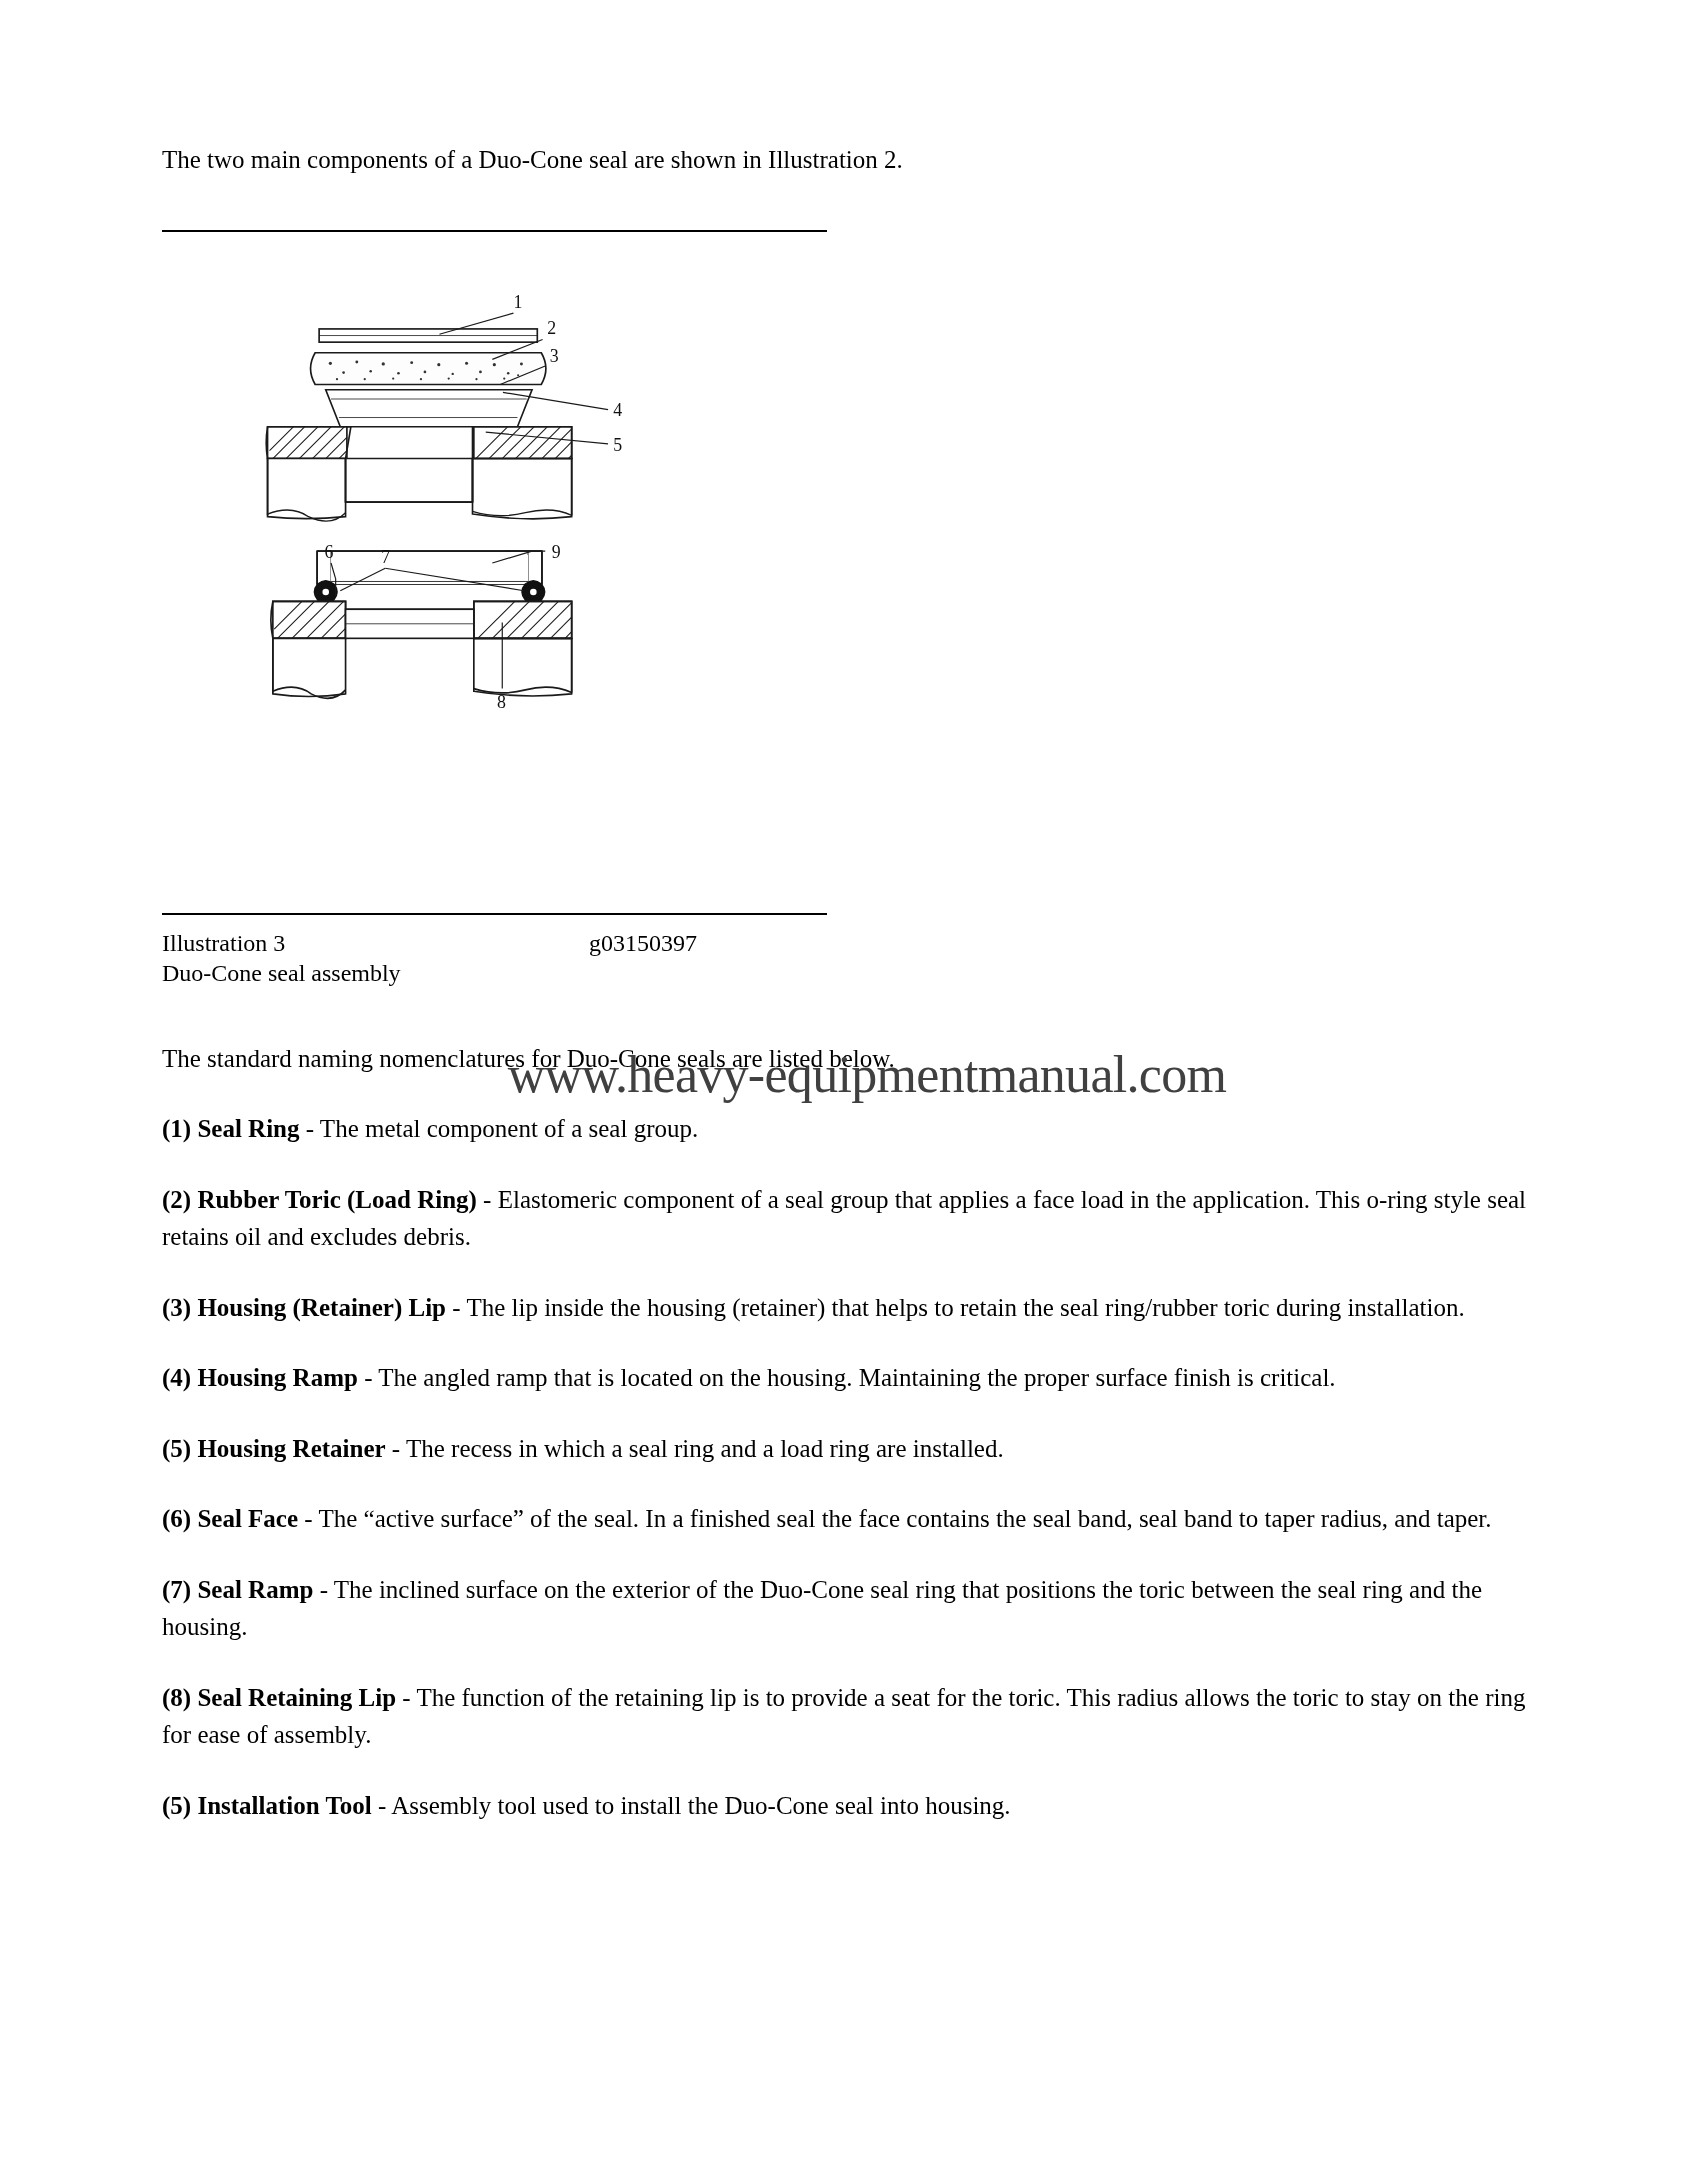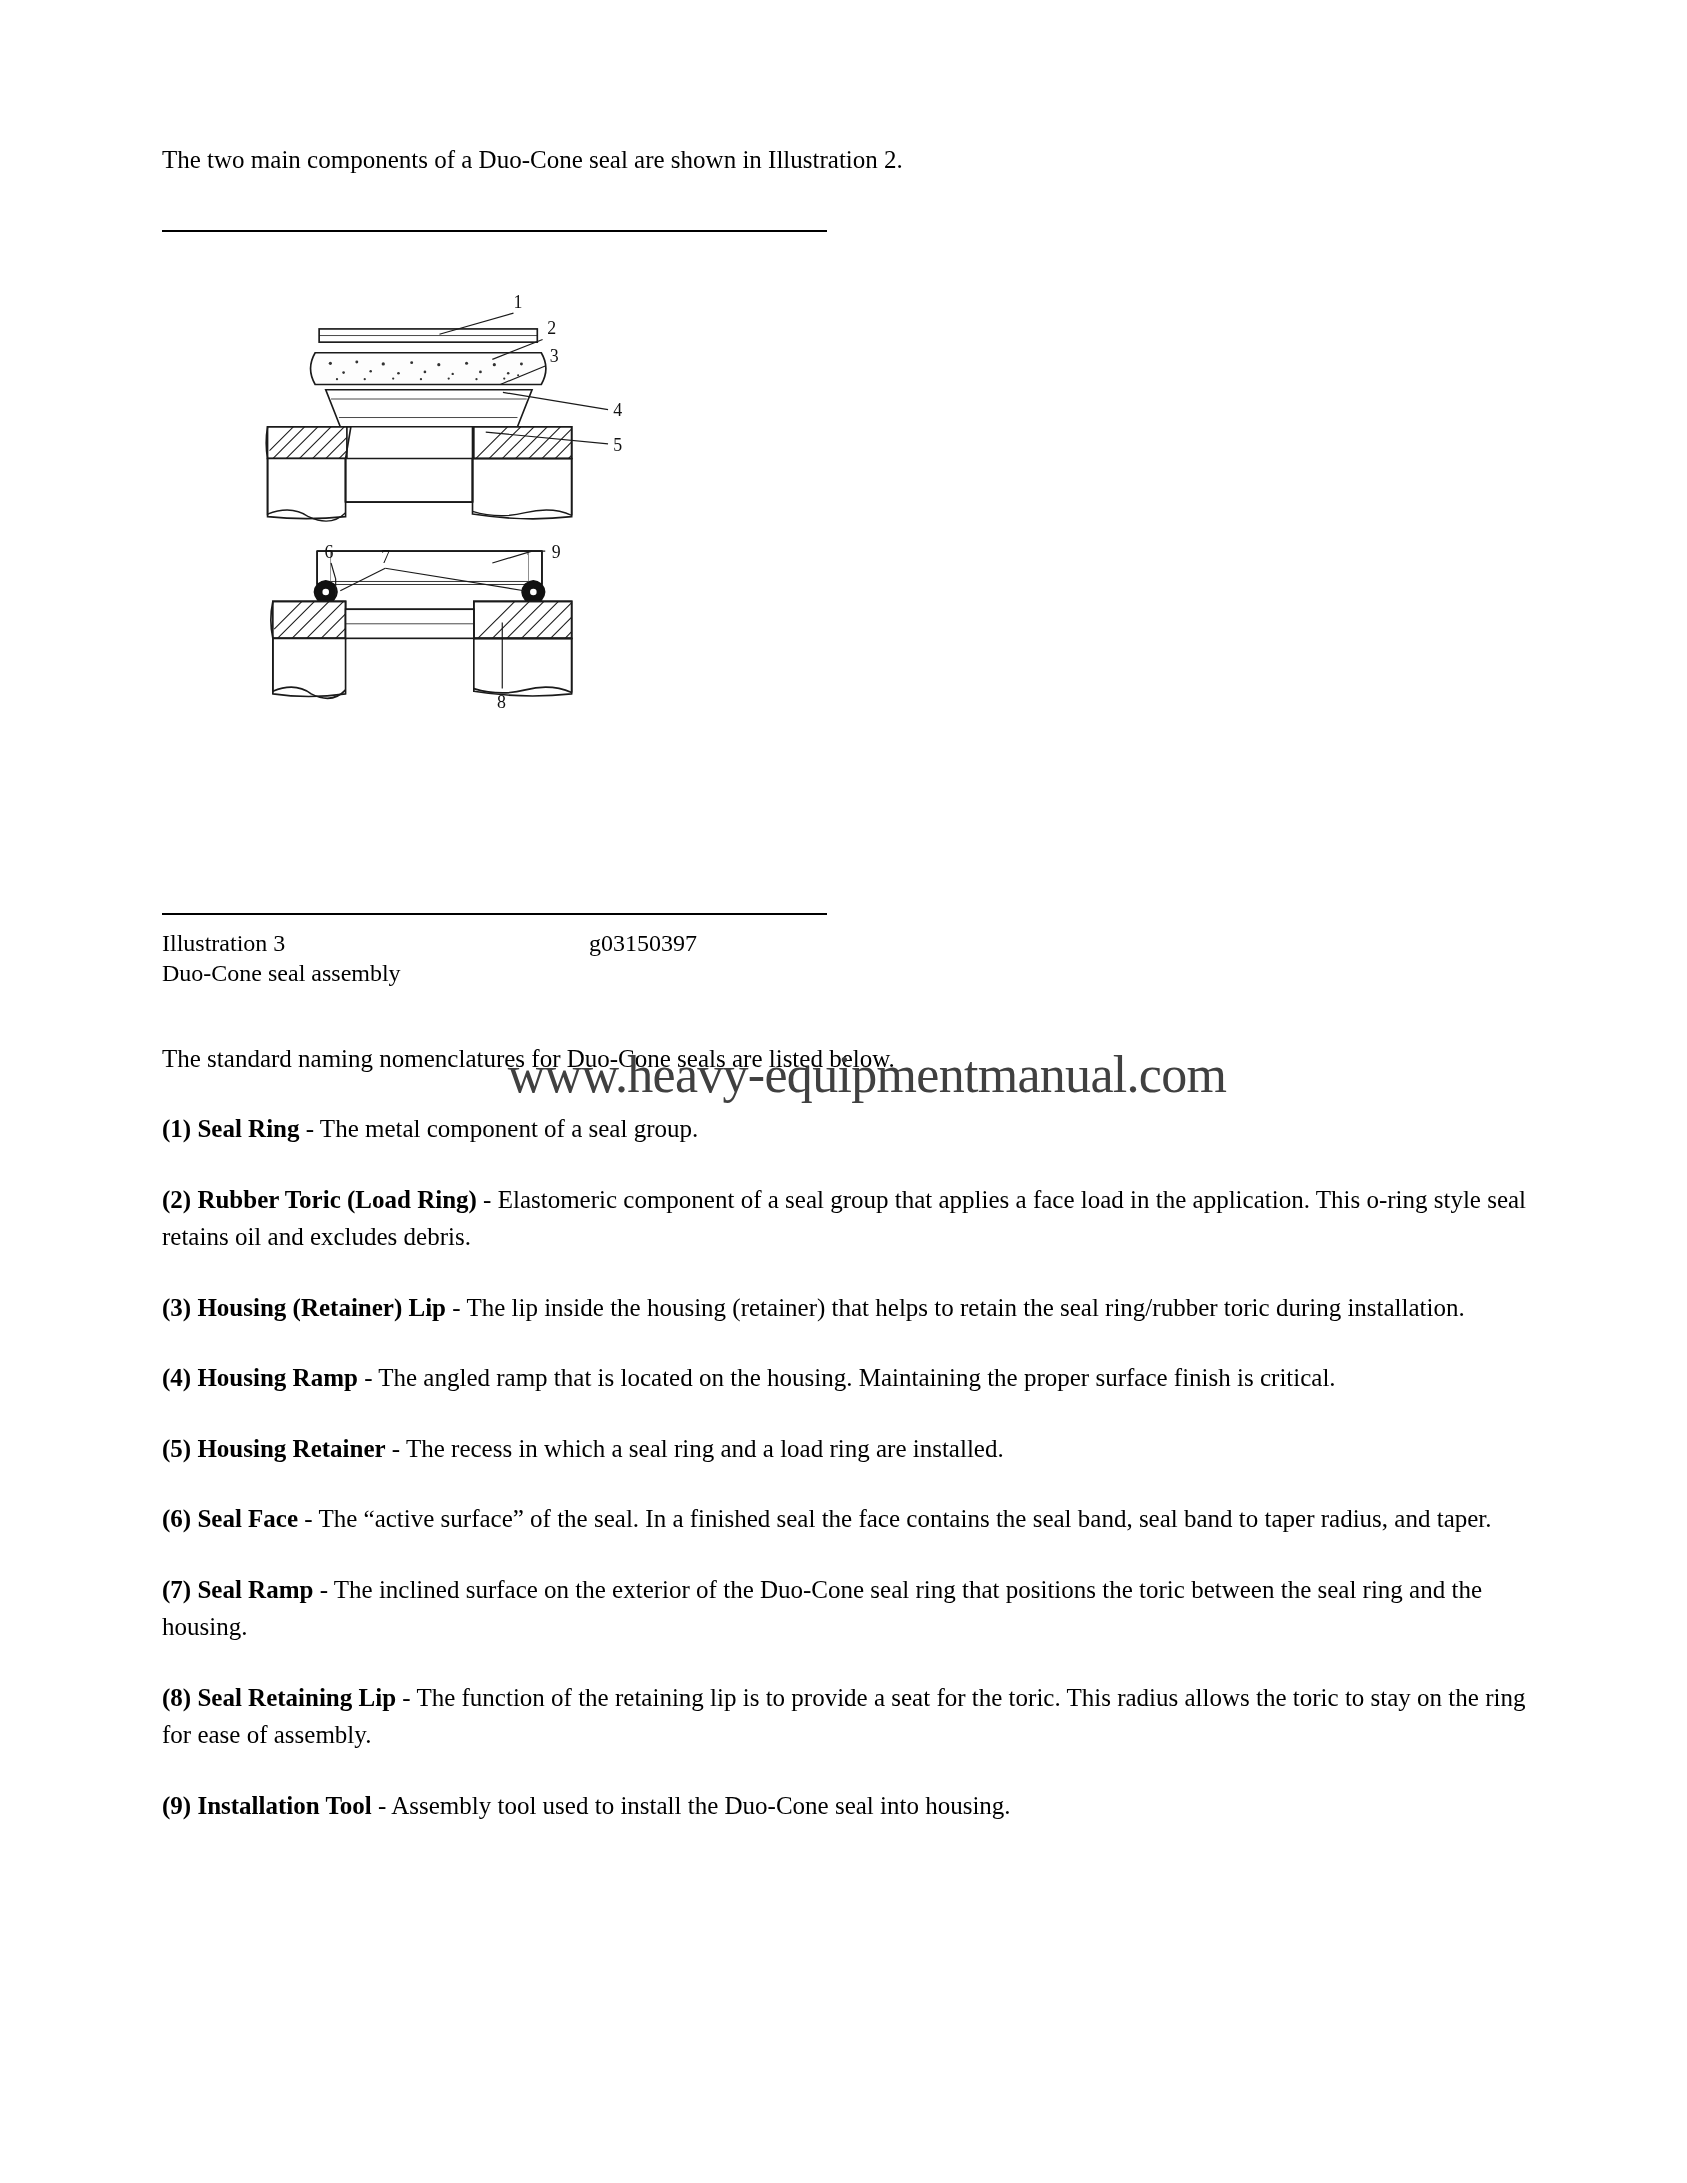--- a/index.html
+++ b/index.html
@@ -303,20 +303,20 @@
 
     <p class="body-p">
       <span class="term">(7) Seal Ramp</span><span> - The inclined surface on the exterior of the Duo-Cone seal ring that positions the toric between the seal ring and the housing.</span>
     </p>
 
     <p class="body-p">
       <span class="term">(8) Seal Retaining Lip</span><span> - The function of the retaining lip is to provide a seat for the toric. This radius allows the toric to stay on the ring for ease of assembly.</span>
     </p>
 
     <p class="body-p">
-      <span class="term">(9) Installation Tool</span><span> - Assembly tool used to install the Duo-Cone seal into housing.</span>
+      <span class="term">(5) Installation Tool</span><span> - Assembly tool used to install the Duo-Cone seal into housing.</span>
     </p>
 
   </div>
 
   <div class="watermark">www.heavy-equipmentmanual.com</div>
 </div>
 
 
 </body></html>

